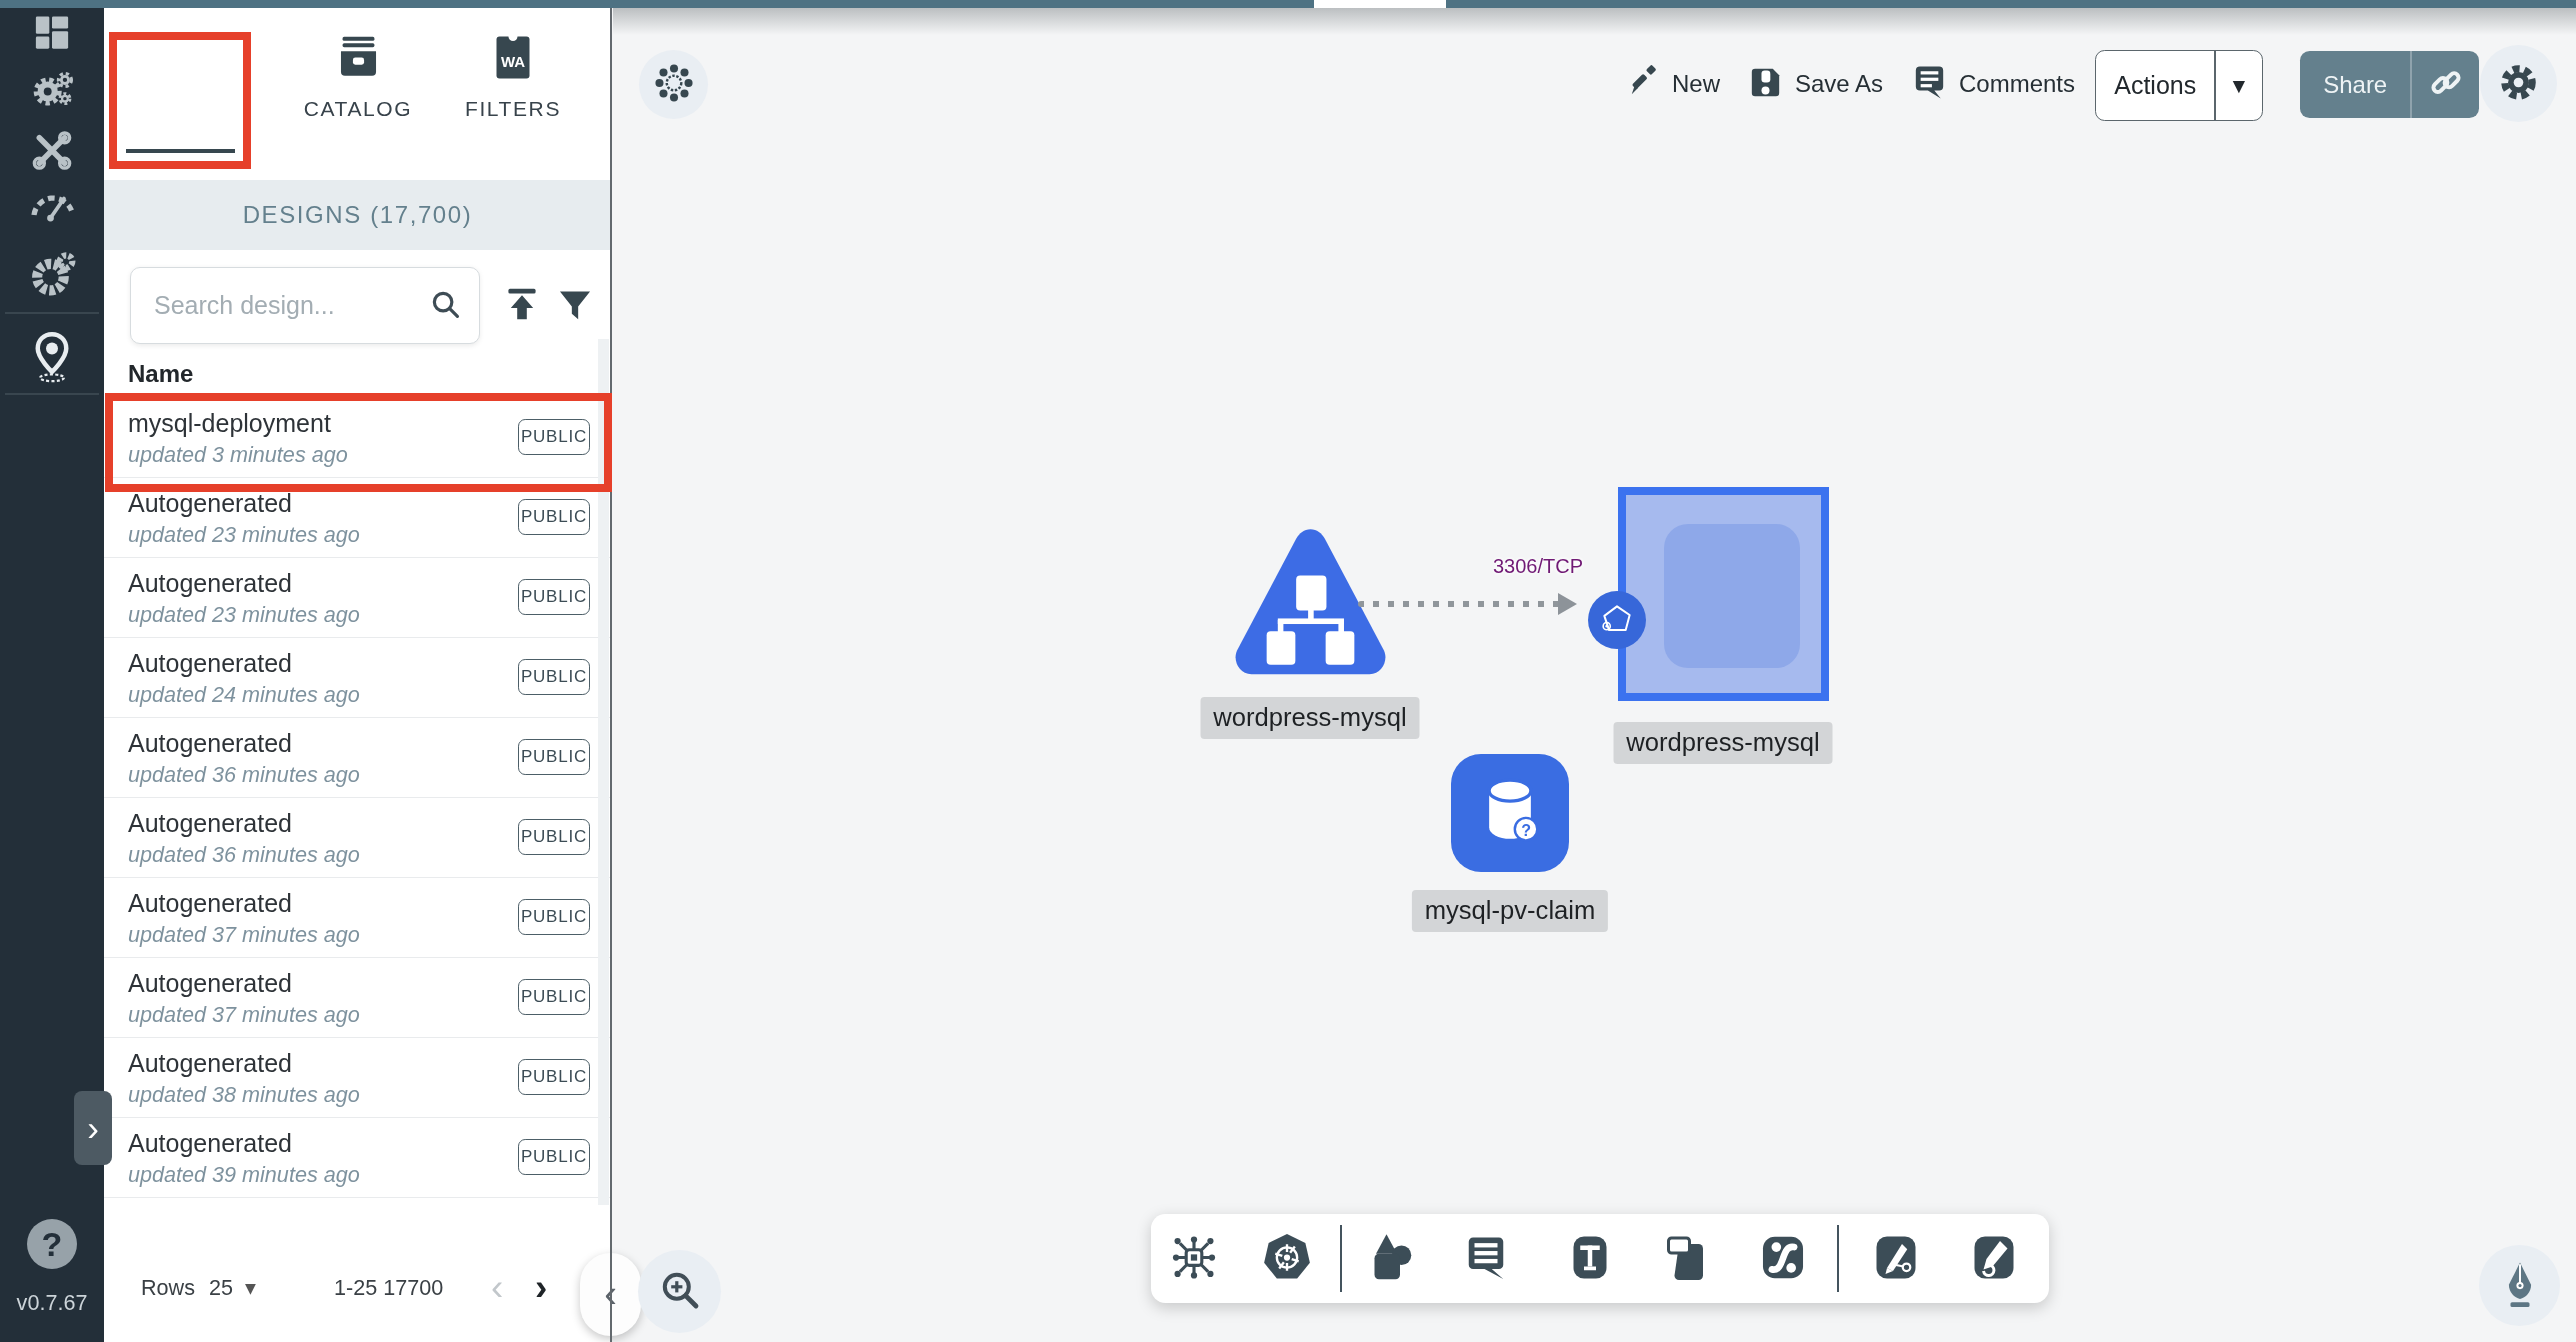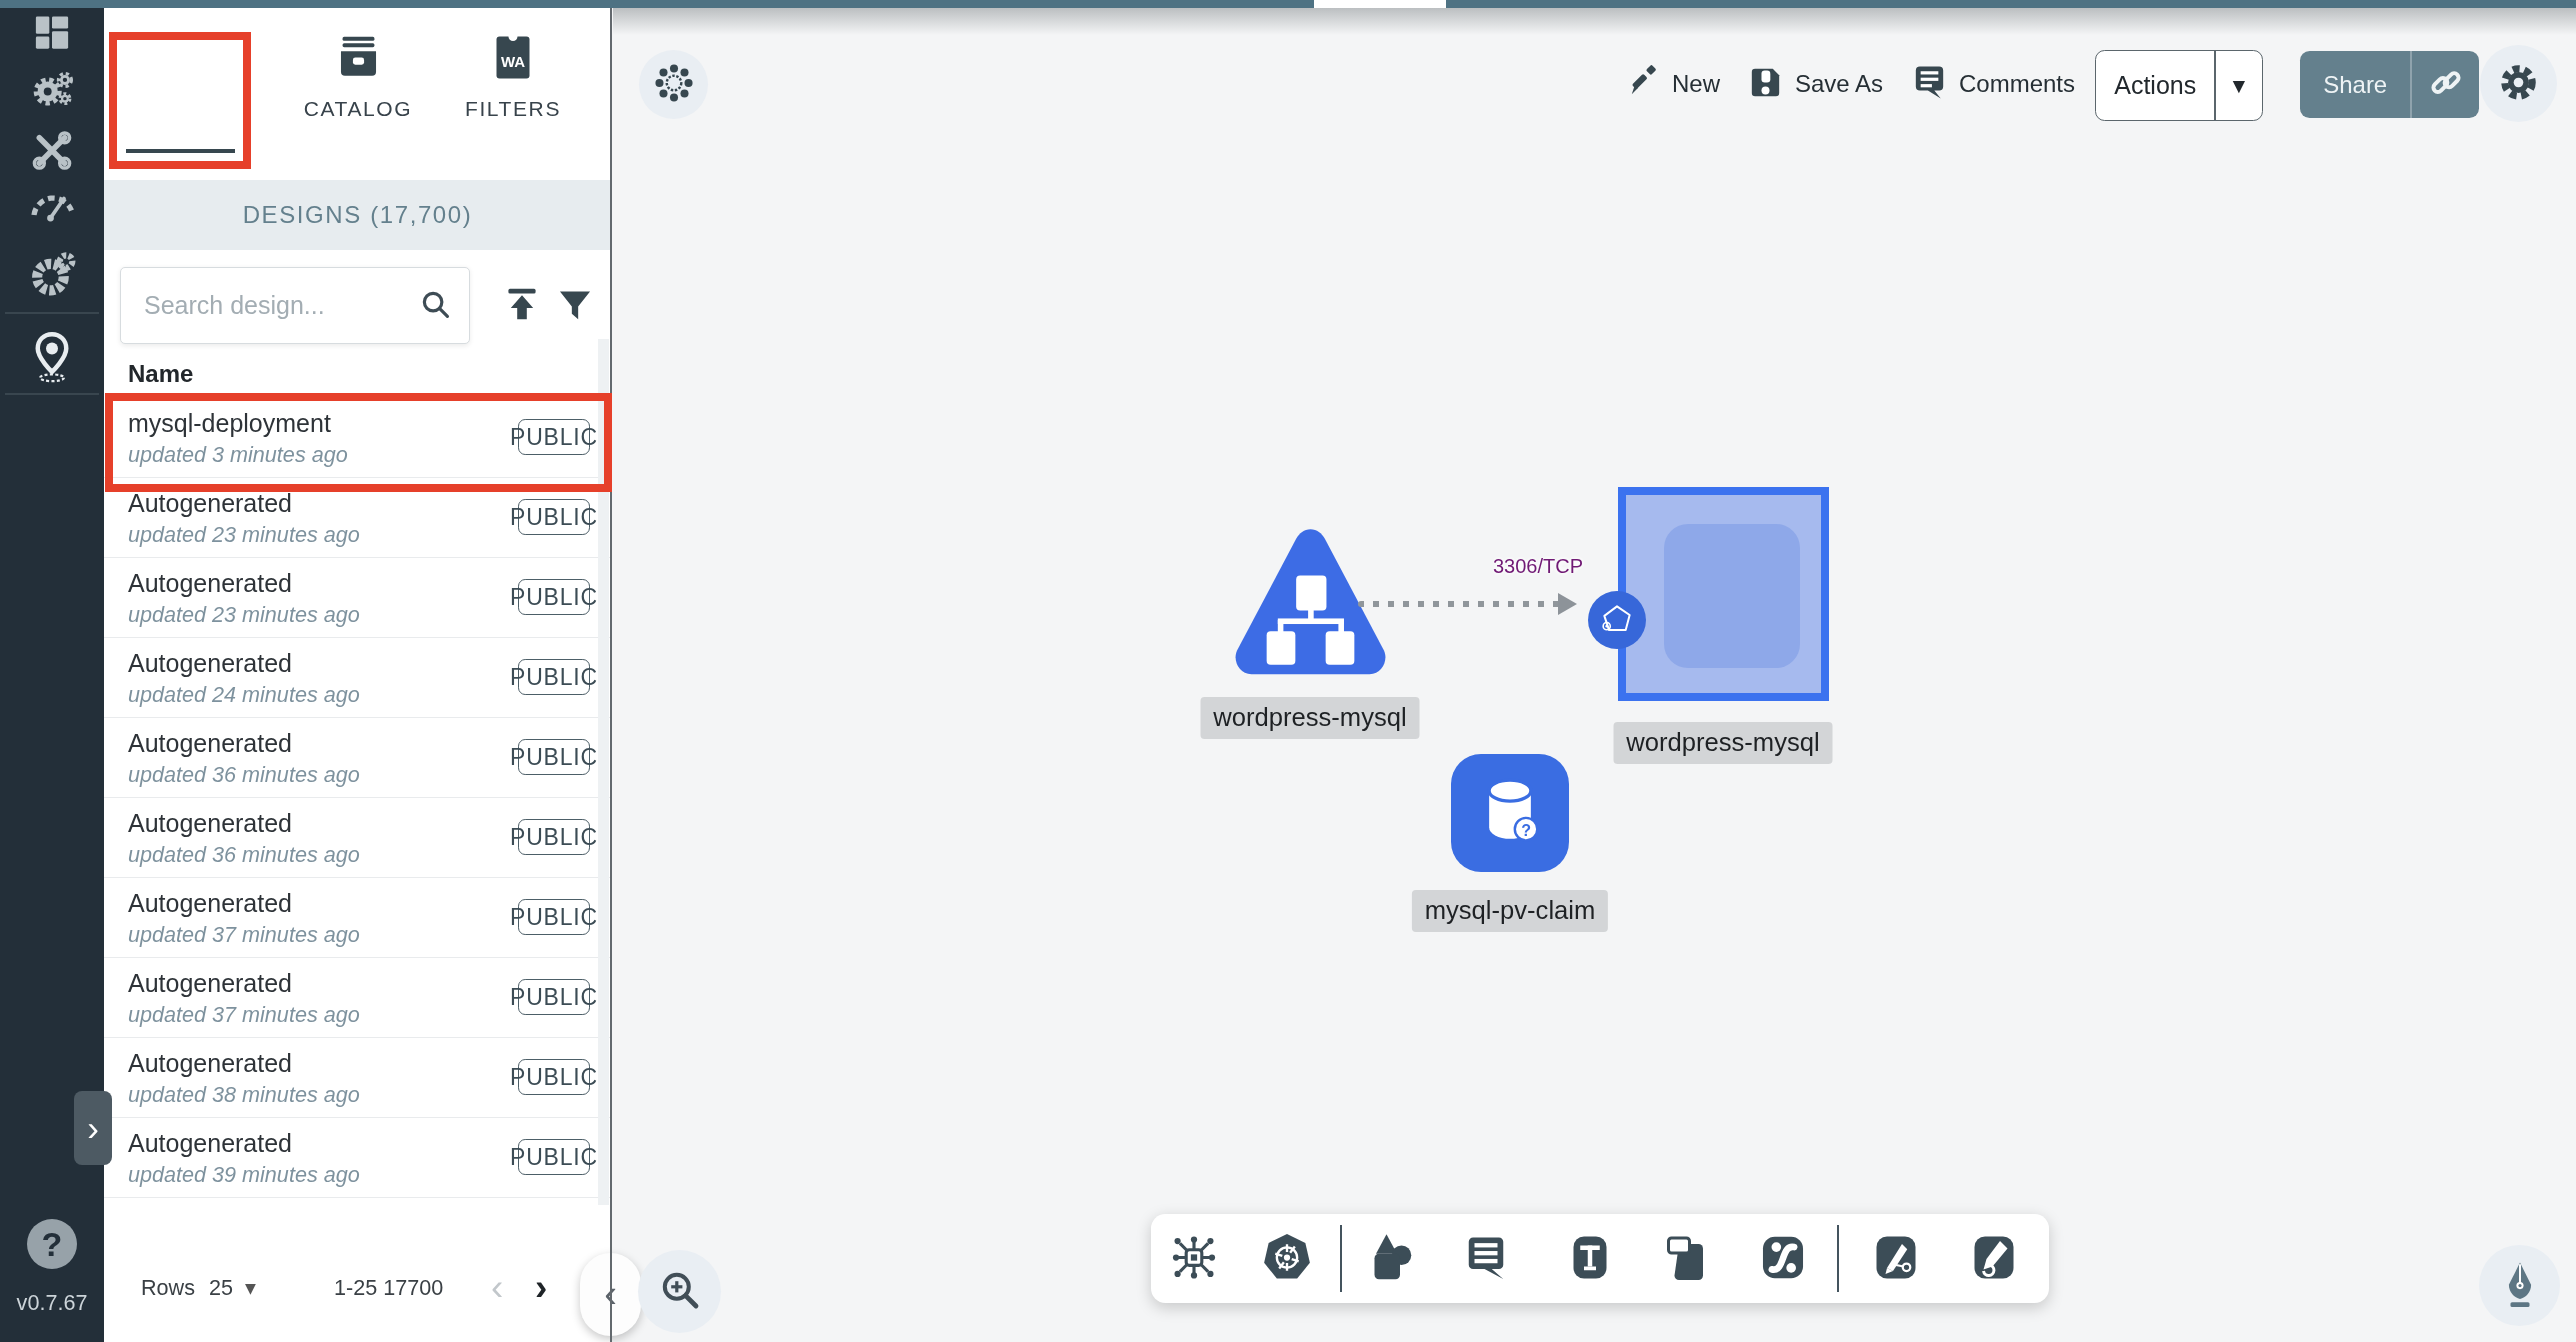--- a/index.html
+++ b/index.html
@@ -21,33 +21,33 @@
      display:flex;align-items:center;justify-content:center;color:#232f39;font-size:34px;font-weight:bold;}
   #version{left:0;top:1290px;width:104px;text-align:center;color:#ccd4d9;font-size:21.6px;}
   
   #panel{left:104px;top:8px;width:507px;height:1334px;background:#ffffff;z-index:20;}
   #panel-border{left:610px;top:0;width:2.4px;height:1342px;background:#63696e;z-index:45;}
   .tab{position:absolute;top:24px;width:144px;text-align:center;}
   .tab-label{font-size:21px;letter-spacing:1.6px;color:#38434b;margin-top:11.2px;}
   #tab-underline{left:22.4px;top:141px;width:109px;height:4px;background:#37474f;}
   #panel-head{left:0;top:172px;width:507px;height:70px;background:#e7ecef;display:flex;
      align-items:center;justify-content:center;font-size:24px;letter-spacing:1.6px;color:#64808d;}
-  #searchbox{left:16px;top:259px;width:348px;height:75px;border:1.6px solid #d7dcdf;border-radius:5px;
+  #searchbox{left:26px;top:259px;width:348px;height:75px;border:1.6px solid #d7dcdf;border-radius:10px;
      background:#fff;box-shadow:0 1.6px 4.8px rgba(0,0,0,.08);}
   #searchbox input{border:none;outline:none;width:264px;height:69px;margin:1.6px 0 0 21px;
      font-size:25px;color:#333;font-family:"Liberation Sans",sans-serif;background:transparent;}
   #searchbox input::placeholder{color:#a3adb3;}
   #name-col{left:24px;top:352px;font-size:24px;font-weight:bold;color:#22272b;}
   #list{left:0;top:390px;width:507px;}
   .row{position:relative;width:507px;height:79px;border-bottom:1.6px solid #e9ebed;background:#fff;}
   .row .nm{position:absolute;left:24px;top:11.2px;font-size:25px;color:#2e3338;}
   .row .upd{position:absolute;left:24px;top:44px;font-size:21.6px;font-style:italic;color:#7e929e;}
   .row .badge{position:absolute;right:21px;top:21px;width:70px;height:34px;border:1.6px solid #4c5e67;
      border-radius:7.2px;display:flex;align-items:center;justify-content:center;
-     font-size:23px;letter-spacing:0.8px;color:#3c4c55;}
+     font-size:17px;letter-spacing:0.8px;color:#3c4c55;}
   #scrolltrack{left:494px;top:331px;width:11.2px;height:1004px;background:#eef1f3;}
   #scrollthumb{left:494px;top:1269px;width:11.2px;height:62px;background:#b7c0c7;border-radius:5.6px;}
   #pager{left:0;top:1197px;width:507px;height:137px;background:#fff;display:block;}
   .pg{position:absolute;font-size:21.6px;color:#3a4045;}
   
   .redbox{position:absolute;border:8.8px solid #e6402a;box-sizing:border-box;z-index:50;}
   
   .tool-label{position:absolute;top:70px;font-size:24px;color:#262f35;}
   .tool-ico{position:absolute;top:64px;}
   #actions-btn{left:2095px;top:50px;width:166px;height:69px;border:1.6px solid #5b666c;border-radius:9.6px;

